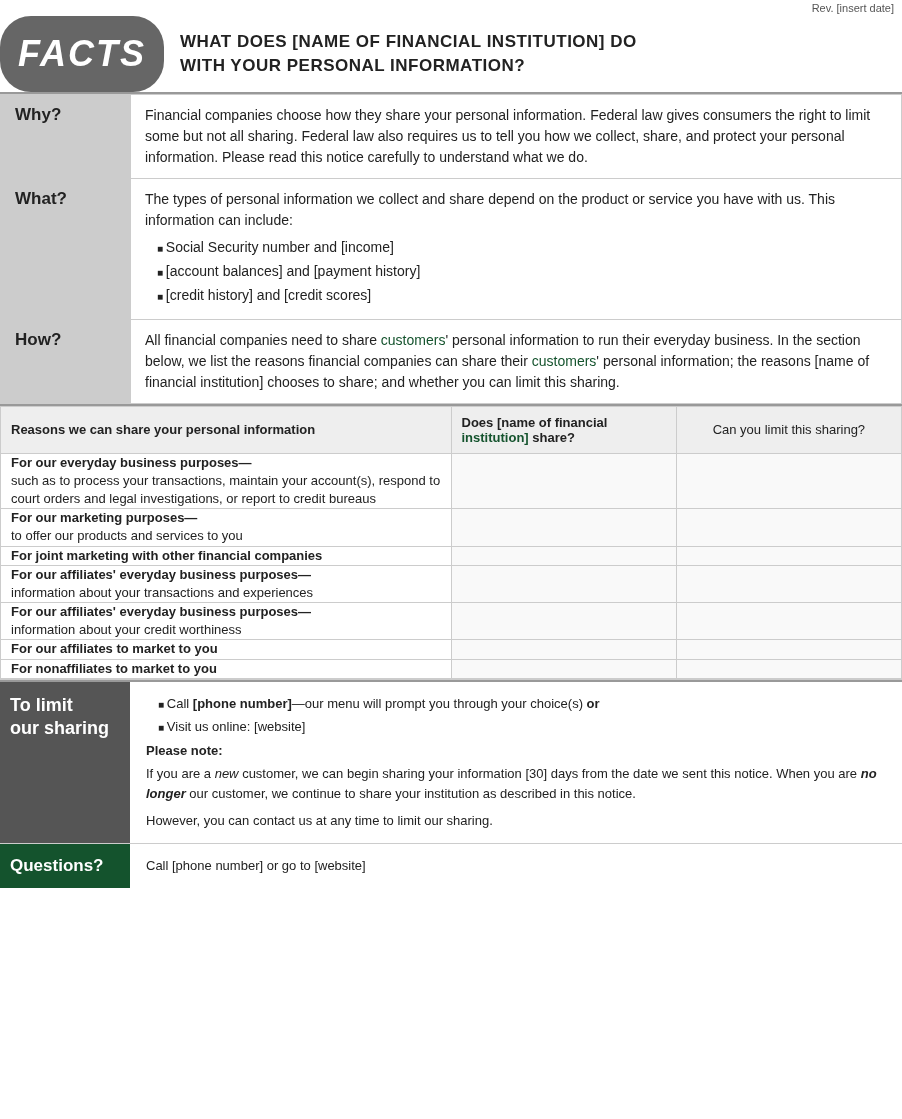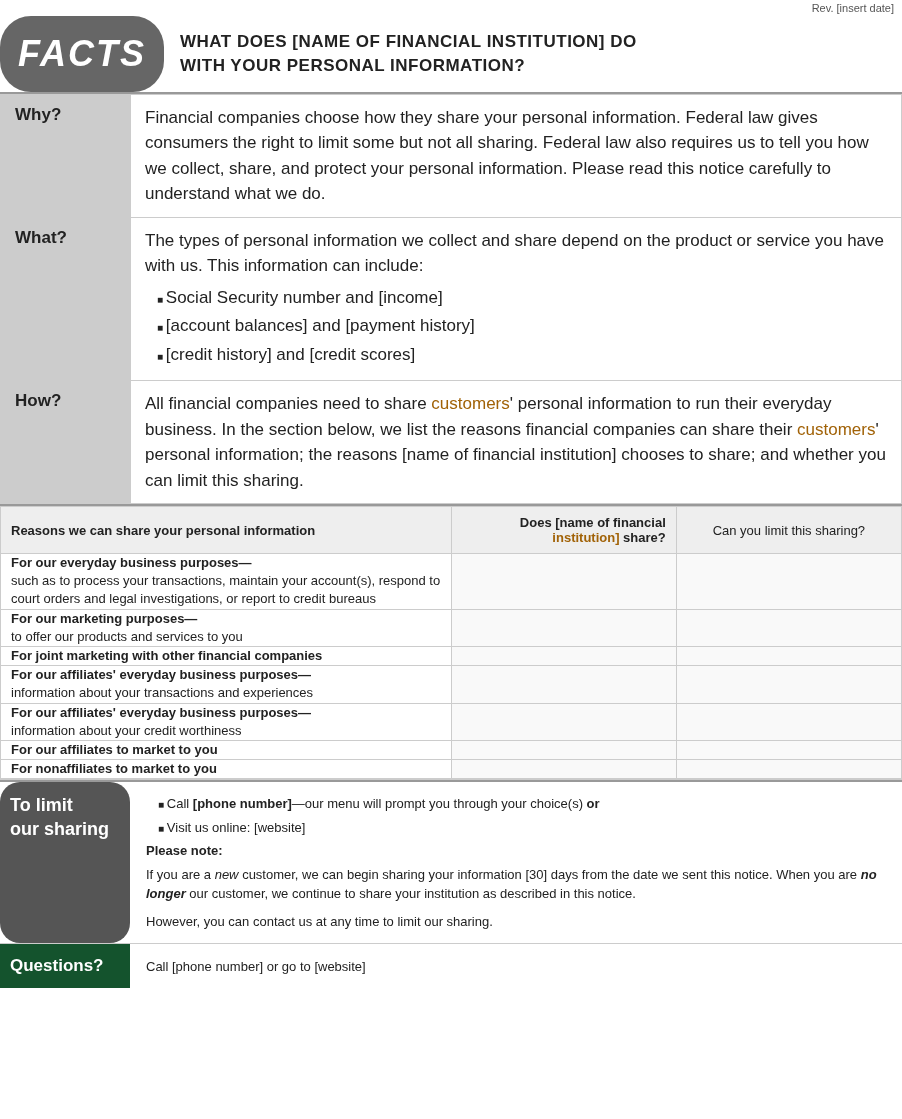--- a/index.html
+++ b/index.html
@@ -57,21 +57,21 @@
       padding: 10px 14px;
     }
     .label-cell {
       background: #ccc;
       font-size: 17px;
       font-weight: 900;
       width: 130px;
       min-width: 130px;
     }
     .content-cell {
-      font-size: 17px;
+      font-size: 14px;
       line-height: 1.5;
     }
     .content-cell ul {
       margin-top: 6px;
       margin-left: 12px;
       list-style: none;
     }
     .content-cell ul li::before {
       content: "■ ";
       font-size: 10px;
@@ -91,34 +91,34 @@
     }
     .sharing-table th {
       border: 1px solid #ccc;
       padding: 8px 10px;
       font-size: 13px;
       text-align: left;
       background: #eee;
       vertical-align: middle;
     }
     .sharing-table th.col1 { width: 50%; }
-    .sharing-table th.col2 { width: 25%; text-align: right; }
+    .sharing-table th.col2 { width: 25%; text-align: left; }
     .sharing-table th.col3 { width: 25%; text-align: center; }
     .sharing-table td {
       border: 1px solid #ccc;
       padding: 0 10px;
       vertical-align: top;
       font-size: 13px;
       line-height: 1.4;
     }
     .sharing-table td.col2, .sharing-table td.col3 {
       background: #f9f9f9;
     }
 
-    .highlight-red { color: #a16207; }
+    .highlight-red { color: #14532d; }
 
     
     .bottom-section {
       border-top: 2px solid #999;
     }
     .bottom-row {
       display: flex;
       align-items: stretch;
       border-bottom: 1px solid #ccc;
     }
@@ -127,21 +127,20 @@
       color: #fff;
       font-size: 18px;
       font-weight: 900;
       width: 130px;
       min-width: 130px;
       padding: 12px 10px;
       display: flex;
       align-items: flex-start;
       justify-content: flex-start;
       line-height: 1.3;
-      border-radius: 20px;
     }
     .bottom-content {
       padding: 12px 16px;
       font-size: 13px;
       line-height: 1.5;
       flex: 1;
     }
     .bottom-content ul {
       list-style: none;
       margin-left: 12px;

